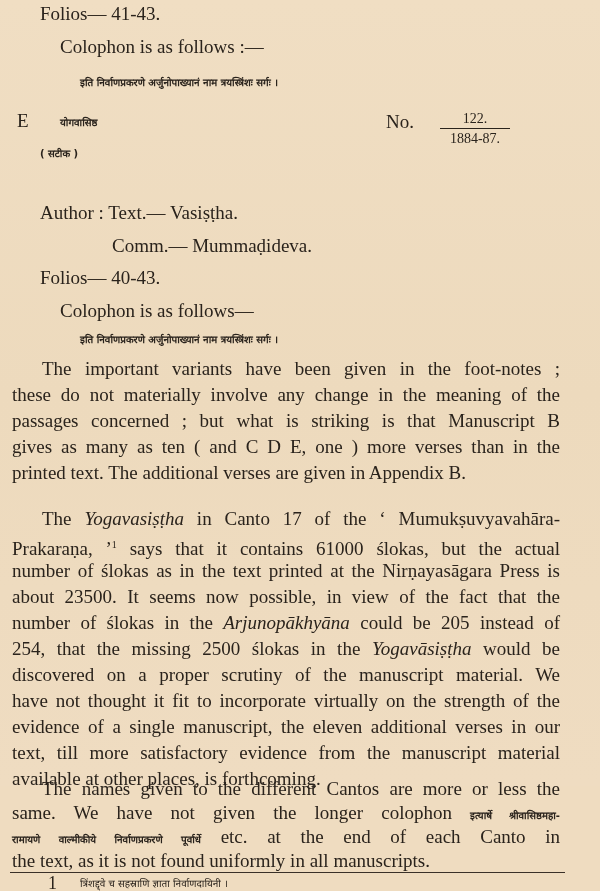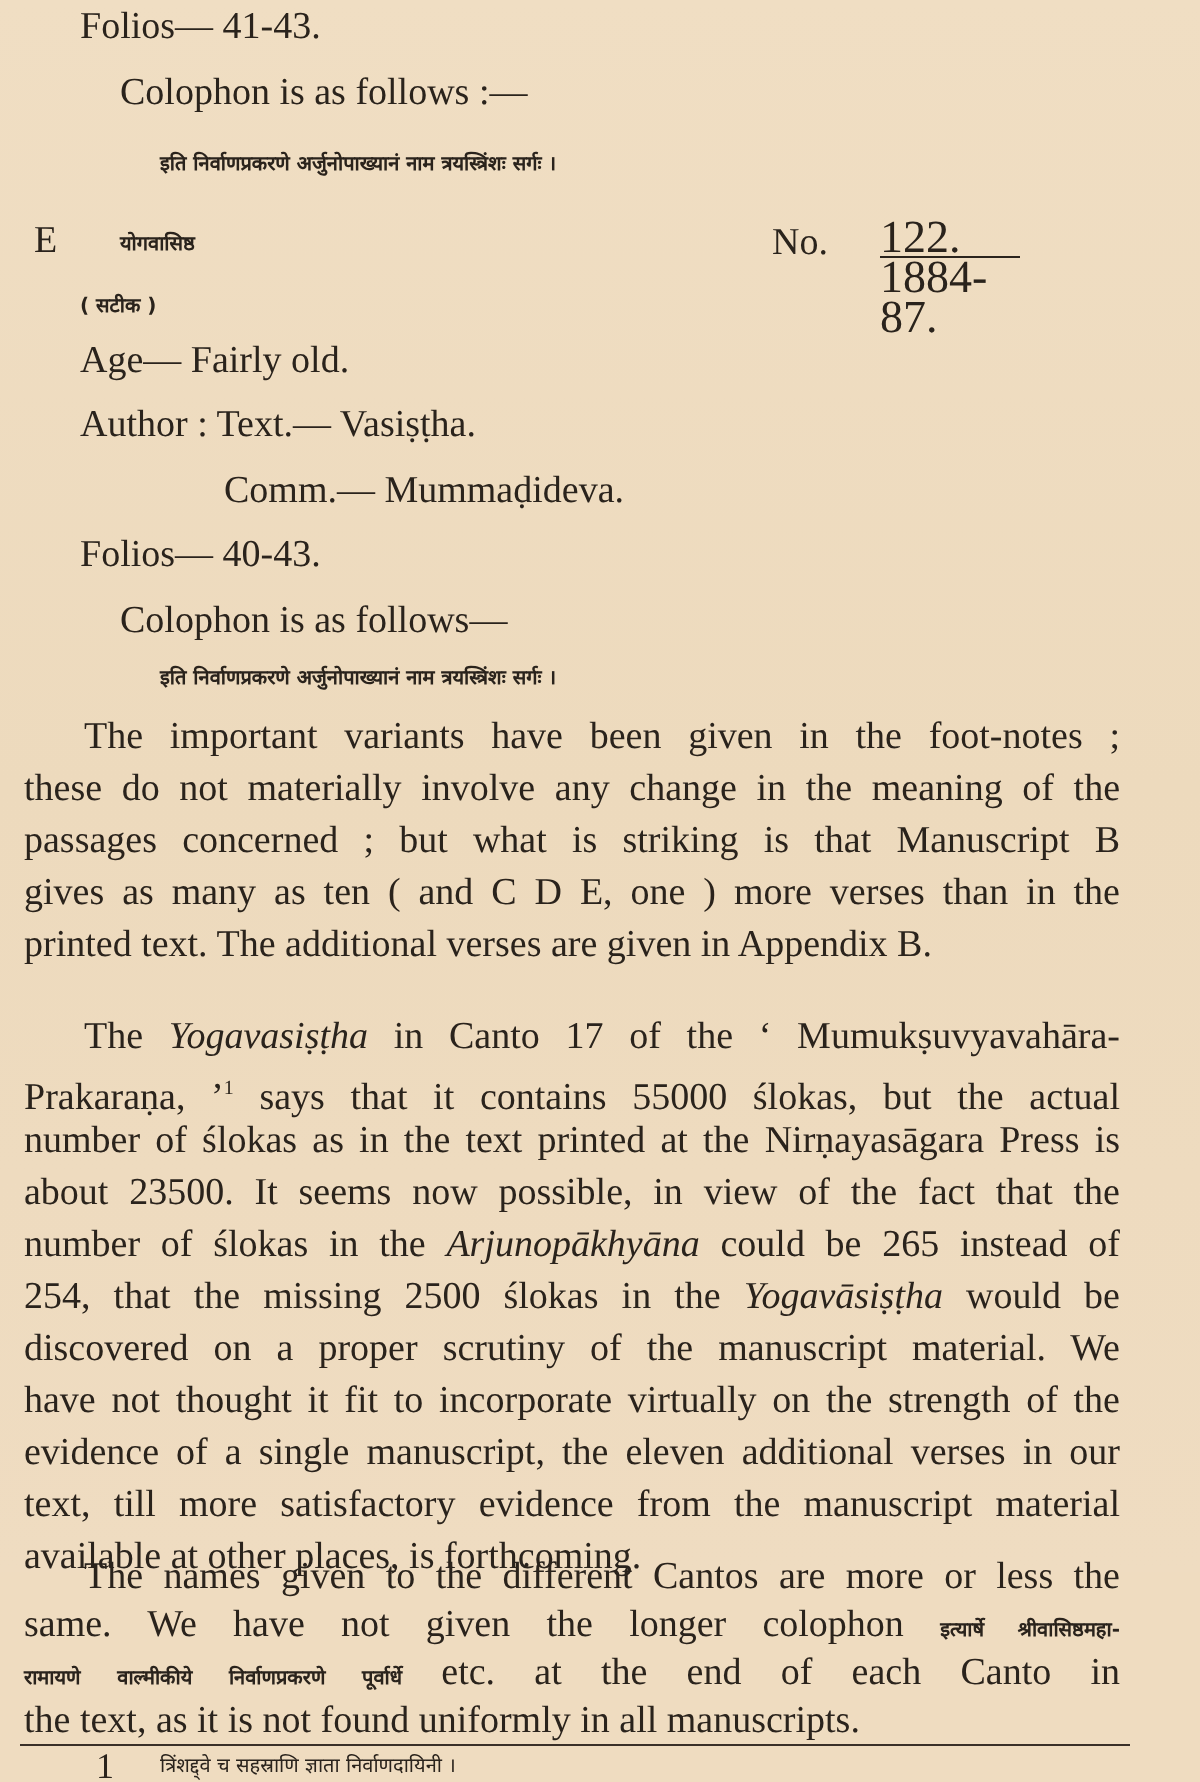--- a/index.html
+++ b/index.html
@@ -11,21 +11,21 @@
     position: relative;
   }
   .page {
     position: absolute; left: 0; top: 0; width: 600px; height: 786px;
     background: linear-gradient(180deg, #f0dec3 0%, #eddabd 50%, #efdcc1 100%);
   }
   .ln { position: absolute; white-space: nowrap; font-size: 19px; line-height: 22px; }
   .deva { font-family: "DejaVu Sans", sans-serif; font-weight: bold; font-size: 10px; }
   .just { left: 12px; width: 548px; text-align: justify; text-align-last: justify; white-space: normal; }
   .last { text-align-last: left; }
-  .frac { position: absolute; left: 440px; top: 110px; width: 70px; text-align: left; font-size: 23px; }
+  .frac { position: absolute; left: 440px; top: 110px; width: 70px; text-align: center; font-size: 14px; }
   .frac .num { display: block; border-bottom: 1px solid #2a231c; line-height: 18px; }
   .frac .den { display: block; line-height: 20px; }
   .rule { position: absolute; left: 10px; top: 851px; width: 555px; height: 1px; background: #3a3028; }
   i { font-style: italic; }
   sup { font-size: 10px; }
 </style>
 </head>
 <body>
 
 <div class="page">
@@ -36,41 +36,40 @@
 
   <div class="ln" style="left:17px;top:110px;">E</div>
   <div class="ln deva" style="left:40px;top:112px;margin-left:20px;">योगवासिष्ठ</div>
   <div class="ln" style="left:386px;top:111px;">No.</div>
   <div class="frac">
     <span class="num">122.</span>
     <span class="den">1884-87.</span>
   </div>
 
   <div class="ln deva" style="left:40px;top:143px;">( सटीक )</div>
-  <div class="ln" style="left:40px;top:170px;">Age— Fairly old.</div>
   <div class="ln" style="left:40px;top:202px;">Author : Text.— Vasiṣṭha.</div>
   <div class="ln" style="left:112px;top:235px;">Comm.— Mummaḍideva.</div>
   <div class="ln" style="left:40px;top:267px;">Folios— 40-43.</div>
   <div class="ln" style="left:60px;top:300px;">Colophon is as follows—</div>
   <div class="ln deva" style="left:80px;top:329px;">इति निर्वाणप्रकरणे अर्जुनोपाख्यानं नाम त्रयस्त्रिंशः सर्गः ।</div>
 
   <div>
     <div class="ln just" style="top:358px;padding-left:30px;width:518px;">The important variants have been given in the foot-notes ;</div>
     <div class="ln just" style="top:384px;">these do not materially involve any change in the meaning of the</div>
     <div class="ln just" style="top:410px;">passages concerned ; but what is striking is that Manuscript B</div>
     <div class="ln just" style="top:436px;">gives as many as ten ( and C D E, one ) more verses than in the</div>
     <div class="ln just last" style="top:462px;">printed text. The additional verses are given in Appendix B.</div>
   </div>
 
   <div>
     <div class="ln just" style="top:508px;padding-left:30px;width:518px;"><span>The </span><i>Yogavasiṣṭha</i><span> in Canto 17 of the ‘ Mumukṣuvyavahāra-</span></div>
-    <div class="ln just" style="top:534px;"><span>Prakaraṇa, ’</span><sup>1</sup><span> says that it contains 55000 ślokas, but the actual</span></div>
+    <div class="ln just" style="top:534px;"><span>Prakaraṇa, ’</span><sup>1</sup><span> says that it contains 61000 ślokas, but the actual</span></div>
     <div class="ln just" style="top:560px;">number of ślokas as in the text printed at the Nirṇayasāgara Press is</div>
     <div class="ln just" style="top:586px;">about 23500. It seems now possible, in view of the fact that the</div>
-    <div class="ln just" style="top:612px;"><span>number of ślokas in the </span><i>Arjunopākhyāna</i><span> could be 265 instead of</span></div>
+    <div class="ln just" style="top:612px;"><span>number of ślokas in the </span><i>Arjunopākhyāna</i><span> could be 205 instead of</span></div>
     <div class="ln just" style="top:638px;"><span>254, that the missing 2500 ślokas in the </span><i>Yogavāsiṣṭha</i><span> would be</span></div>
     <div class="ln just" style="top:664px;">discovered on a proper scrutiny of the manuscript material. We</div>
     <div class="ln just" style="top:690px;">have not thought it fit to incorporate virtually on the strength of the</div>
     <div class="ln just" style="top:716px;">evidence of a single manuscript, the eleven additional verses in our</div>
     <div class="ln just" style="top:742px;">text, till more satisfactory evidence from the manuscript material</div>
     <div class="ln just last" style="top:768px;">available at other places, is forthcoming.</div>
   </div>
 
   <div>
 

